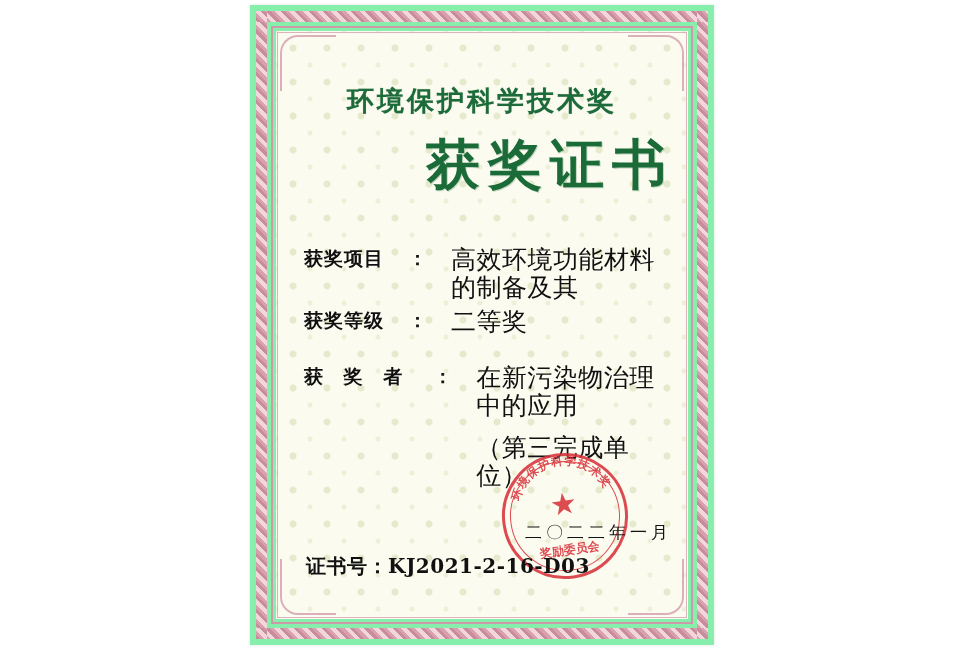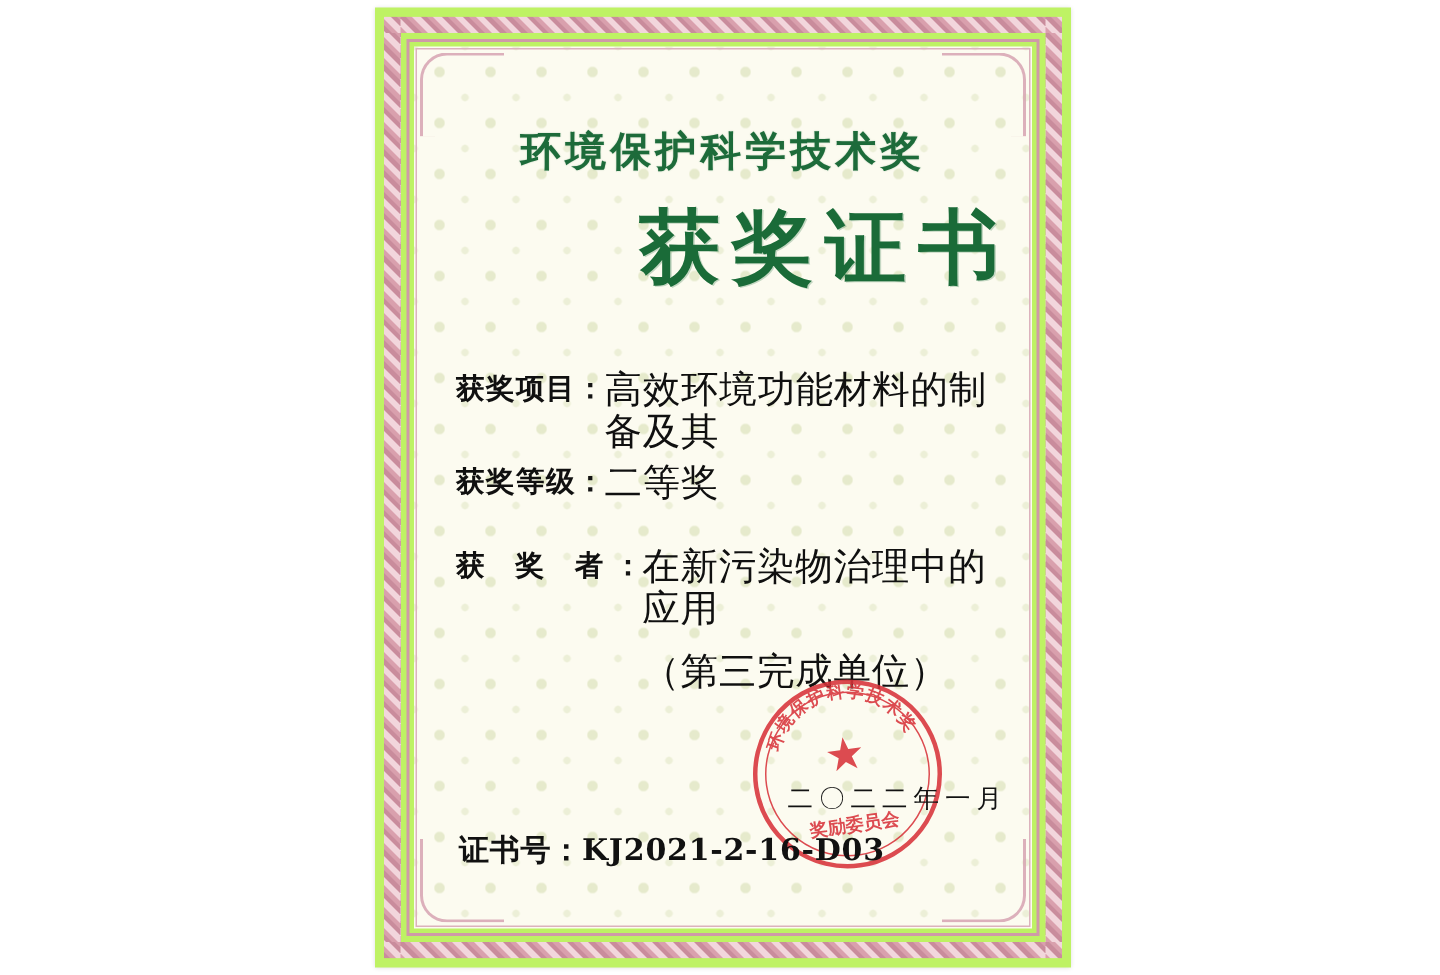--- a/index.html
+++ b/index.html
@@ -19,21 +19,21 @@
     overflow: hidden;
   }
 
   
   .cert-sheet {
     position: absolute;
     left: 250px;
     top: 5px;
     width: 464px;
     height: 640px;
-    background: #bef264;
+    background: #86efac;
     box-shadow: 0 0 3px rgba(0,0,0,0.12);
   }
 
   
   .paper-texture {
     position: absolute;
     left: 26px;
     top: 26px;
     right: 26px;
     bottom: 26px;
@@ -126,20 +126,21 @@
     padding-left: 14px;
     padding-right: 10px;
     color: #141414;
     font-family: "DejaVu Serif", "Liberation Serif", serif;
   }
 
   .field-row {
     display: flex;
     align-items: flex-start;
     margin-bottom: 6px;
+    gap: 24px;
   }
   .field-label {
     flex: 0 0 auto;
     font-size: 19px;
     font-weight: bold;
     letter-spacing: 1px;
     white-space: nowrap;
     color: #101010;
   }
   .field-colon {

